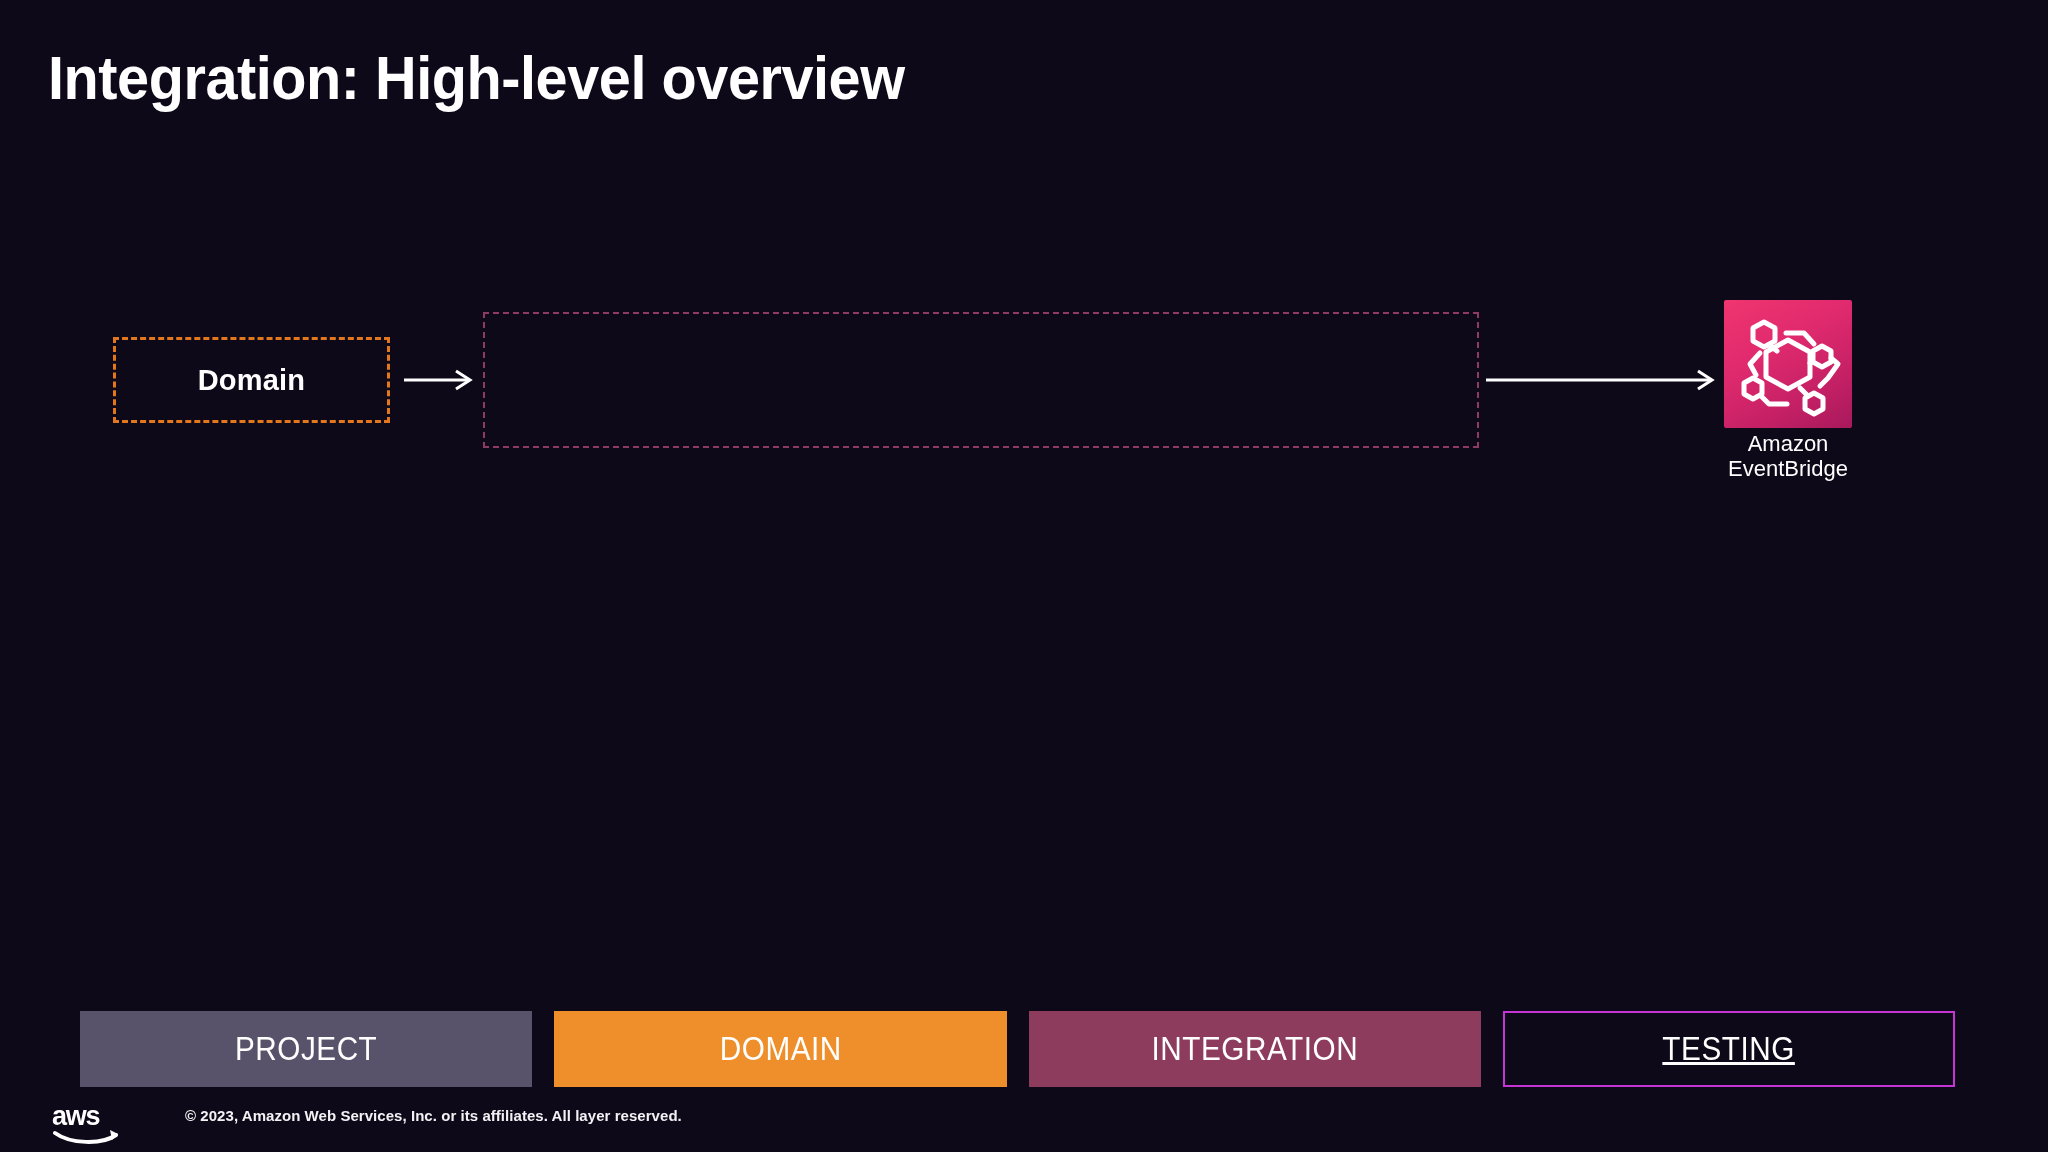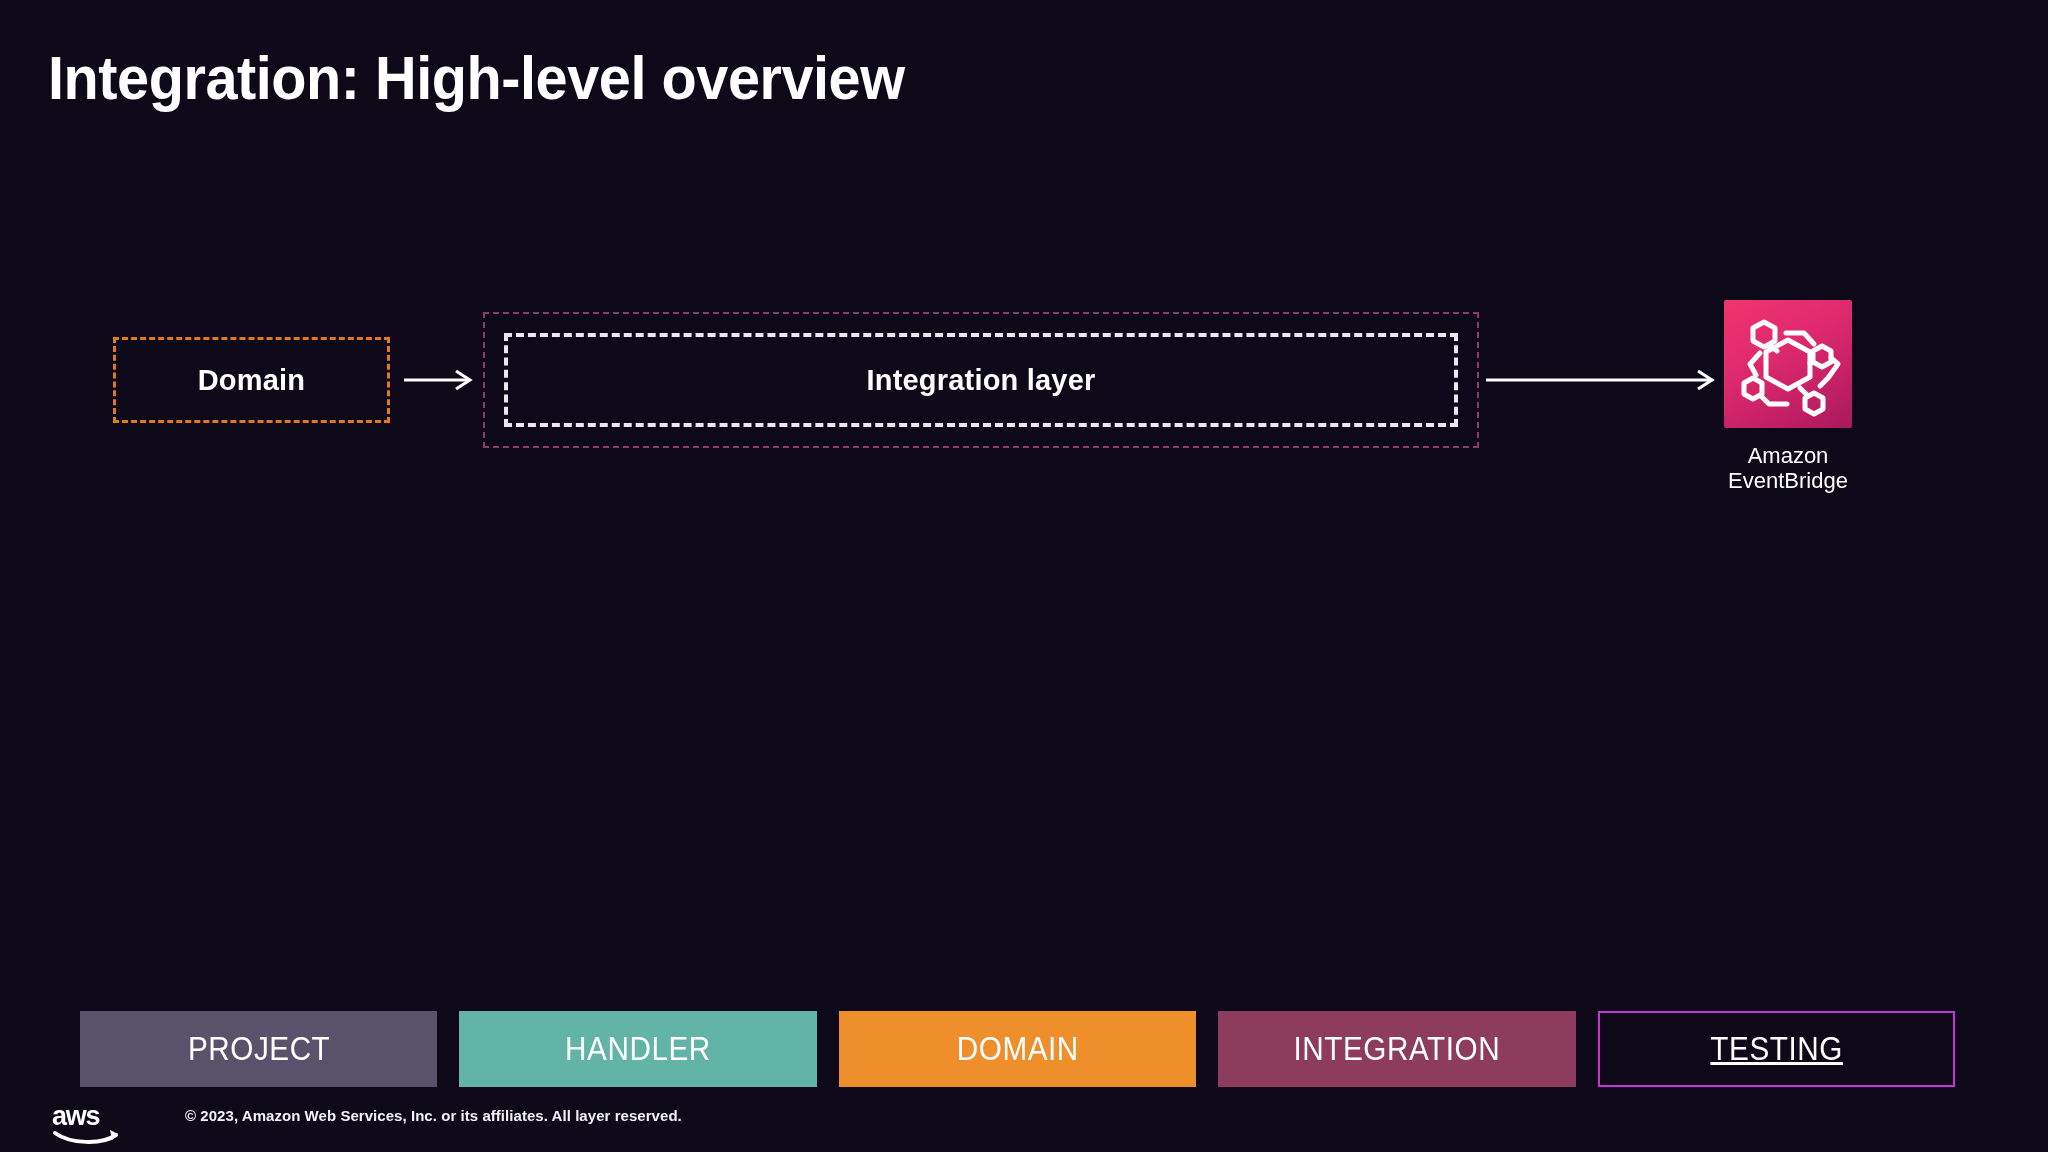--- a/index.html
+++ b/index.html
@@ -109,21 +109,21 @@
   }
   #eventbridge-icon {
     width: 128px;
     height: 128px;
     background: linear-gradient(150deg, #F0356F 0%, #E02A6E 38%, #C52065 72%, #A8195C 100%);
     border-radius: 2px;
     display: block;
   }
   #eventbridge-icon svg { display: block; width: 128px; height: 128px; }
   #eventbridge-label {
-    margin-top: 16px;
+    margin-top: 4px;
     font-size: 22px;
     line-height: 1.12;
     color: #FFFFFF;
     font-weight: normal;
     white-space: pre-line;
   }
 
   
   #nav-bar {
     position: absolute;
@@ -196,23 +196,20 @@
 
   <div class="arrow" id="arrow-domain-to-integration">
     <svg viewBox="0 0 72 24" preserveAspectRatio="none">
       <line x1="0" y1="12" x2="64" y2="12" stroke="#FFFFFF" stroke-width="3"></line>
       <polyline points="52,3 66,12 52,21" fill="none" stroke="#FFFFFF" stroke-width="3"></polyline>
     </svg>
   </div>
 
   <div id="integration-outer"></div>
 
-  <div id="integration-layer-box">
-    <span class="box-label">Integration layer</span>
-  </div>
 
   <div class="arrow" id="arrow-integration-to-eventbridge">
     <svg viewBox="0 0 232 24" preserveAspectRatio="none">
       <line x1="0" y1="12" x2="224" y2="12" stroke="#FFFFFF" stroke-width="3"></line>
       <polyline points="212,3 226,12 212,21" fill="none" stroke="#FFFFFF" stroke-width="3"></polyline>
     </svg>
   </div>
 
   <div id="eventbridge-node">
     <span id="eventbridge-icon">
@@ -242,23 +239,20 @@
     <div id="eventbridge-label">Amazon
 EventBridge</div>
   </div>
 
 </div>
 
 <nav id="nav-bar">
   <div class="nav-chip" id="nav-chip-project">
     <span class="chip-text">PROJECT</span>
   </div>
-  <div class="nav-chip" id="nav-chip-handler">
-    <span class="chip-text">HANDLER</span>
-  </div>
   <div class="nav-chip" id="nav-chip-domain">
     <span class="chip-text">DOMAIN</span>
   </div>
   <div class="nav-chip" id="nav-chip-integration">
     <span class="chip-text">INTEGRATION</span>
   </div>
   <div class="nav-chip" id="nav-chip-testing">
     <span class="chip-text">TESTING</span>
   </div>
 </nav>

